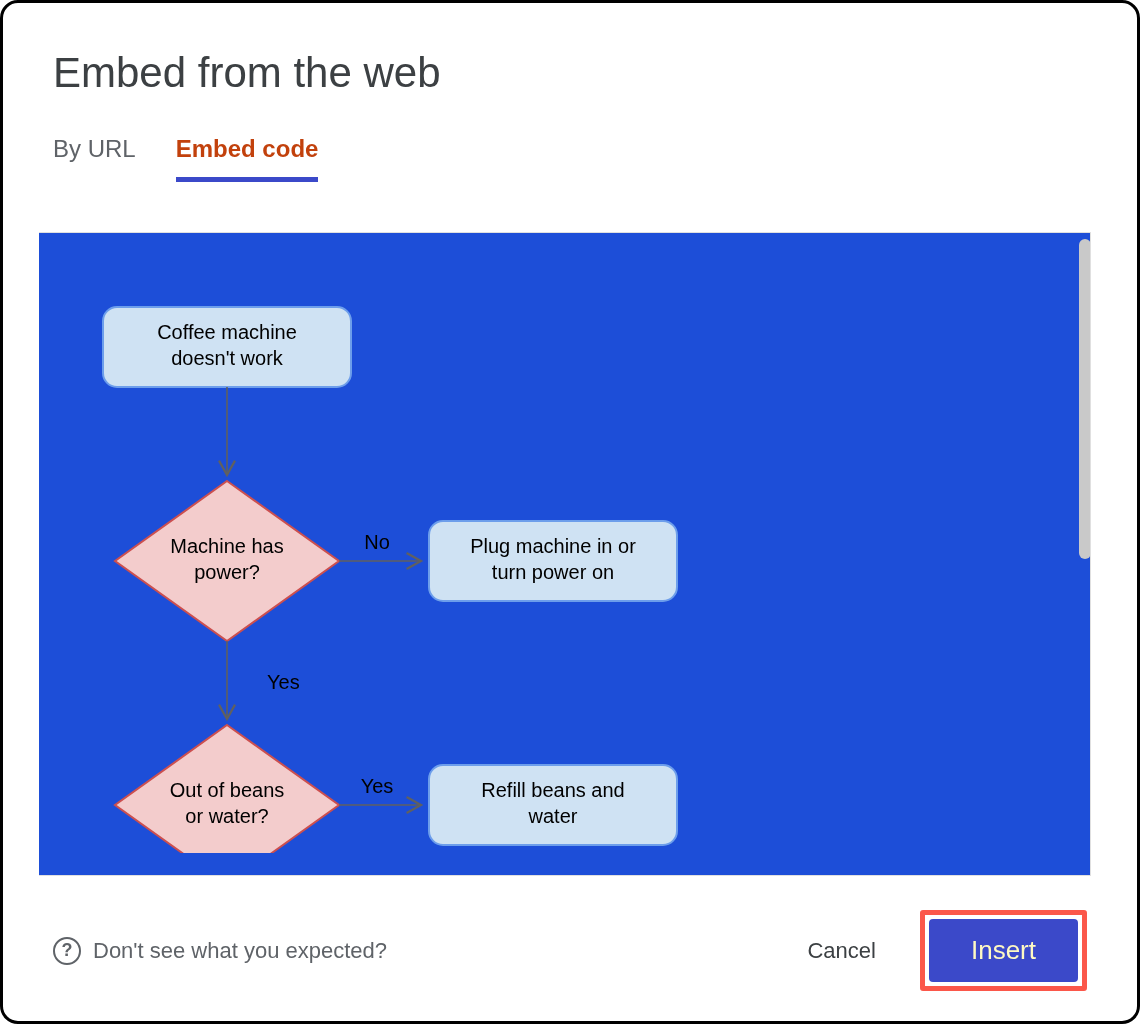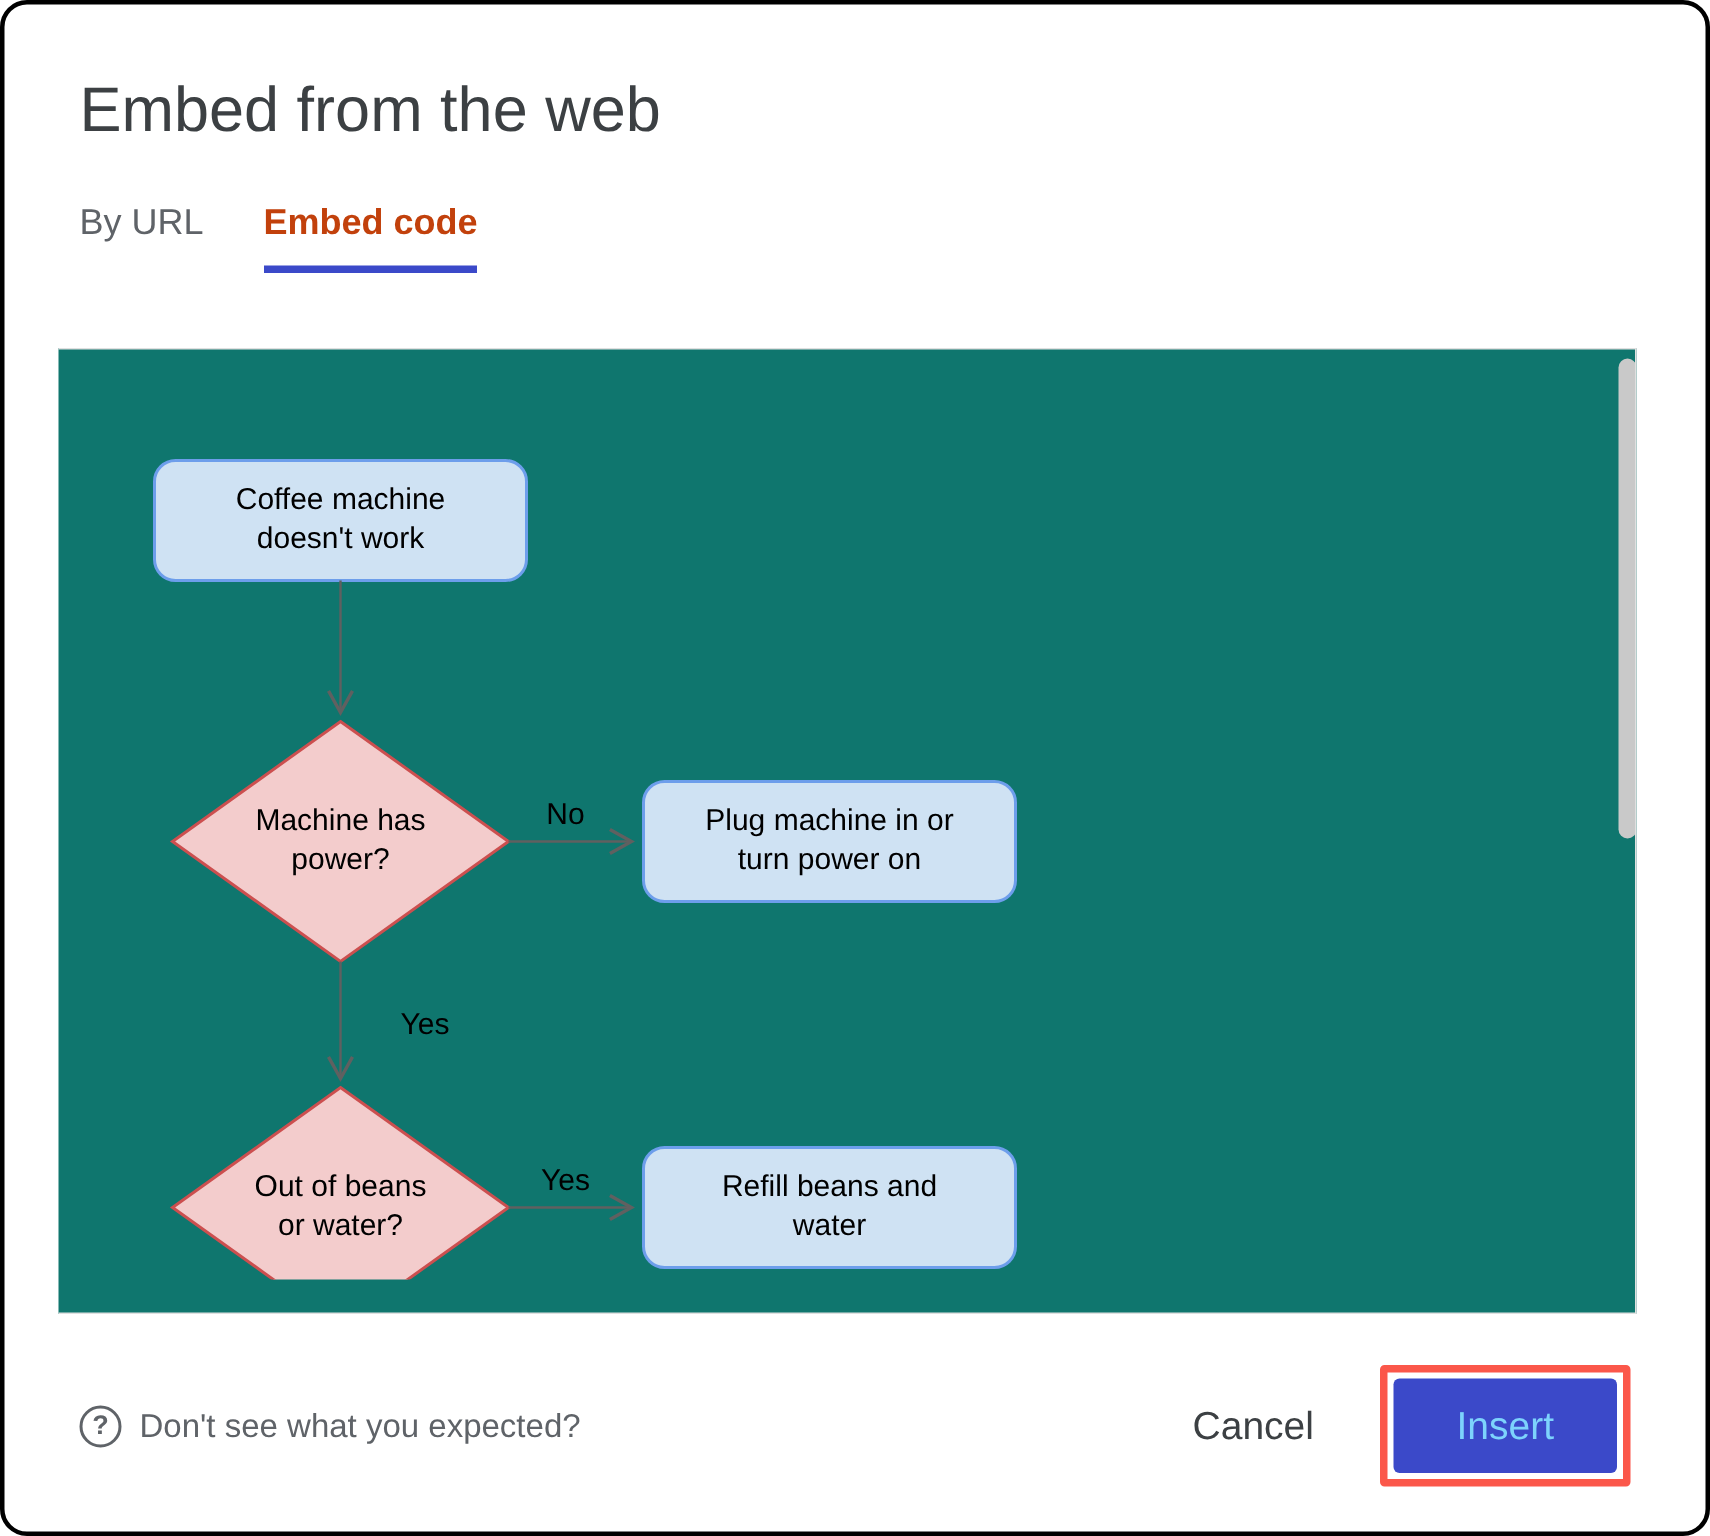--- a/index.html
+++ b/index.html
@@ -43,21 +43,21 @@
   .preview-wrap {
     flex:1;
     position:relative;
     min-height:0;
   }
   .preview {
     position:absolute;
     left:-14px; right:-4px; top:0; bottom:0;
     border:1px solid #e0e0e0;
     border-left:none;
-    background:#0f766e;
+    background:#1d4ed8;
     overflow:hidden;
     text-decoration:underline;
   }
   .scrollbar {
     position:absolute;
     right:-1px; top:6px;
     width:12px; height:320px;
     background:#c9c9c9;
     border-radius:8px;
   }
@@ -77,33 +77,33 @@
     width:28px; height:28px;
     border:2.5px solid #5f6368;
     border-radius:50%;
     display:flex; align-items:center; justify-content:center;
     font-size:18px; font-weight:600;
     color:#5f6368;
   }
   .spacer { flex:1; }
   .btn-cancel {
     background:none; border:none;
-    font-size:26px;
+    font-size:22px;
     color:#3c4043;
     padding:12px 22px;
     cursor:pointer;
   }
   .insert-wrap {
     border:5px solid #fb574a;
     padding:4px;
     border-radius:3px;
   }
   .btn-insert {
     background:#3b49c9;
-    color:#7dd3fc;
+    color:#fef9c3;
     border:none;
     font-size:26px;
     padding:16px 42px;
     border-radius:4px;
     cursor:pointer;
   }
 
   
   .node-text {
     font-family: Arial, Helvetica, sans-serif;

